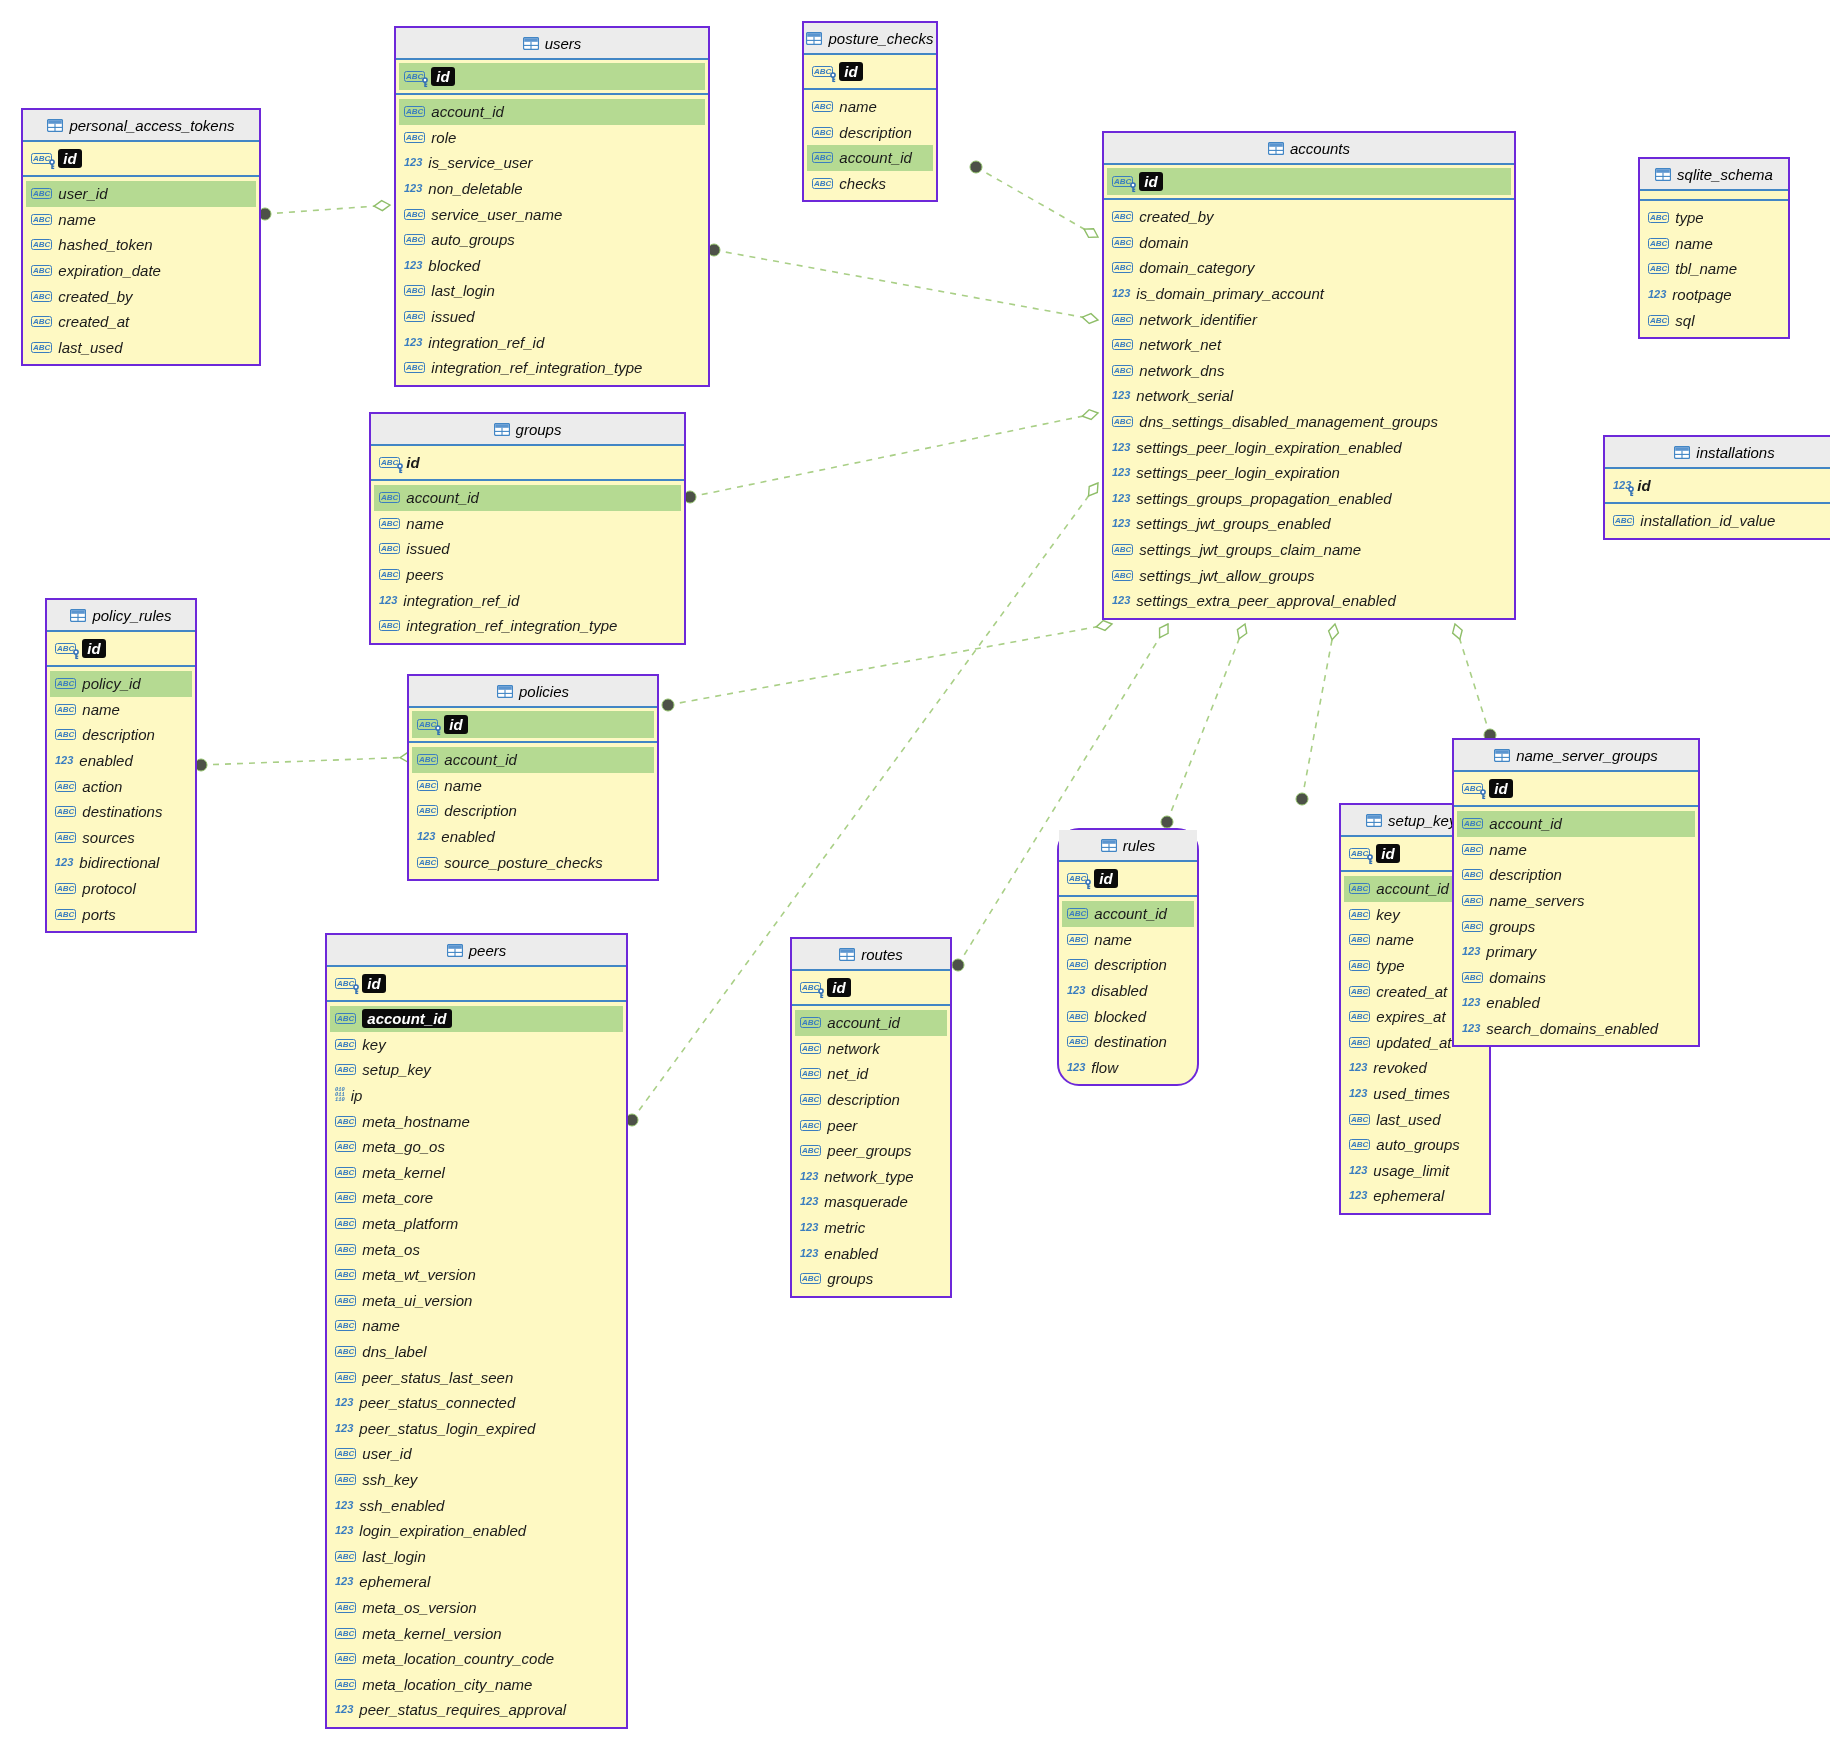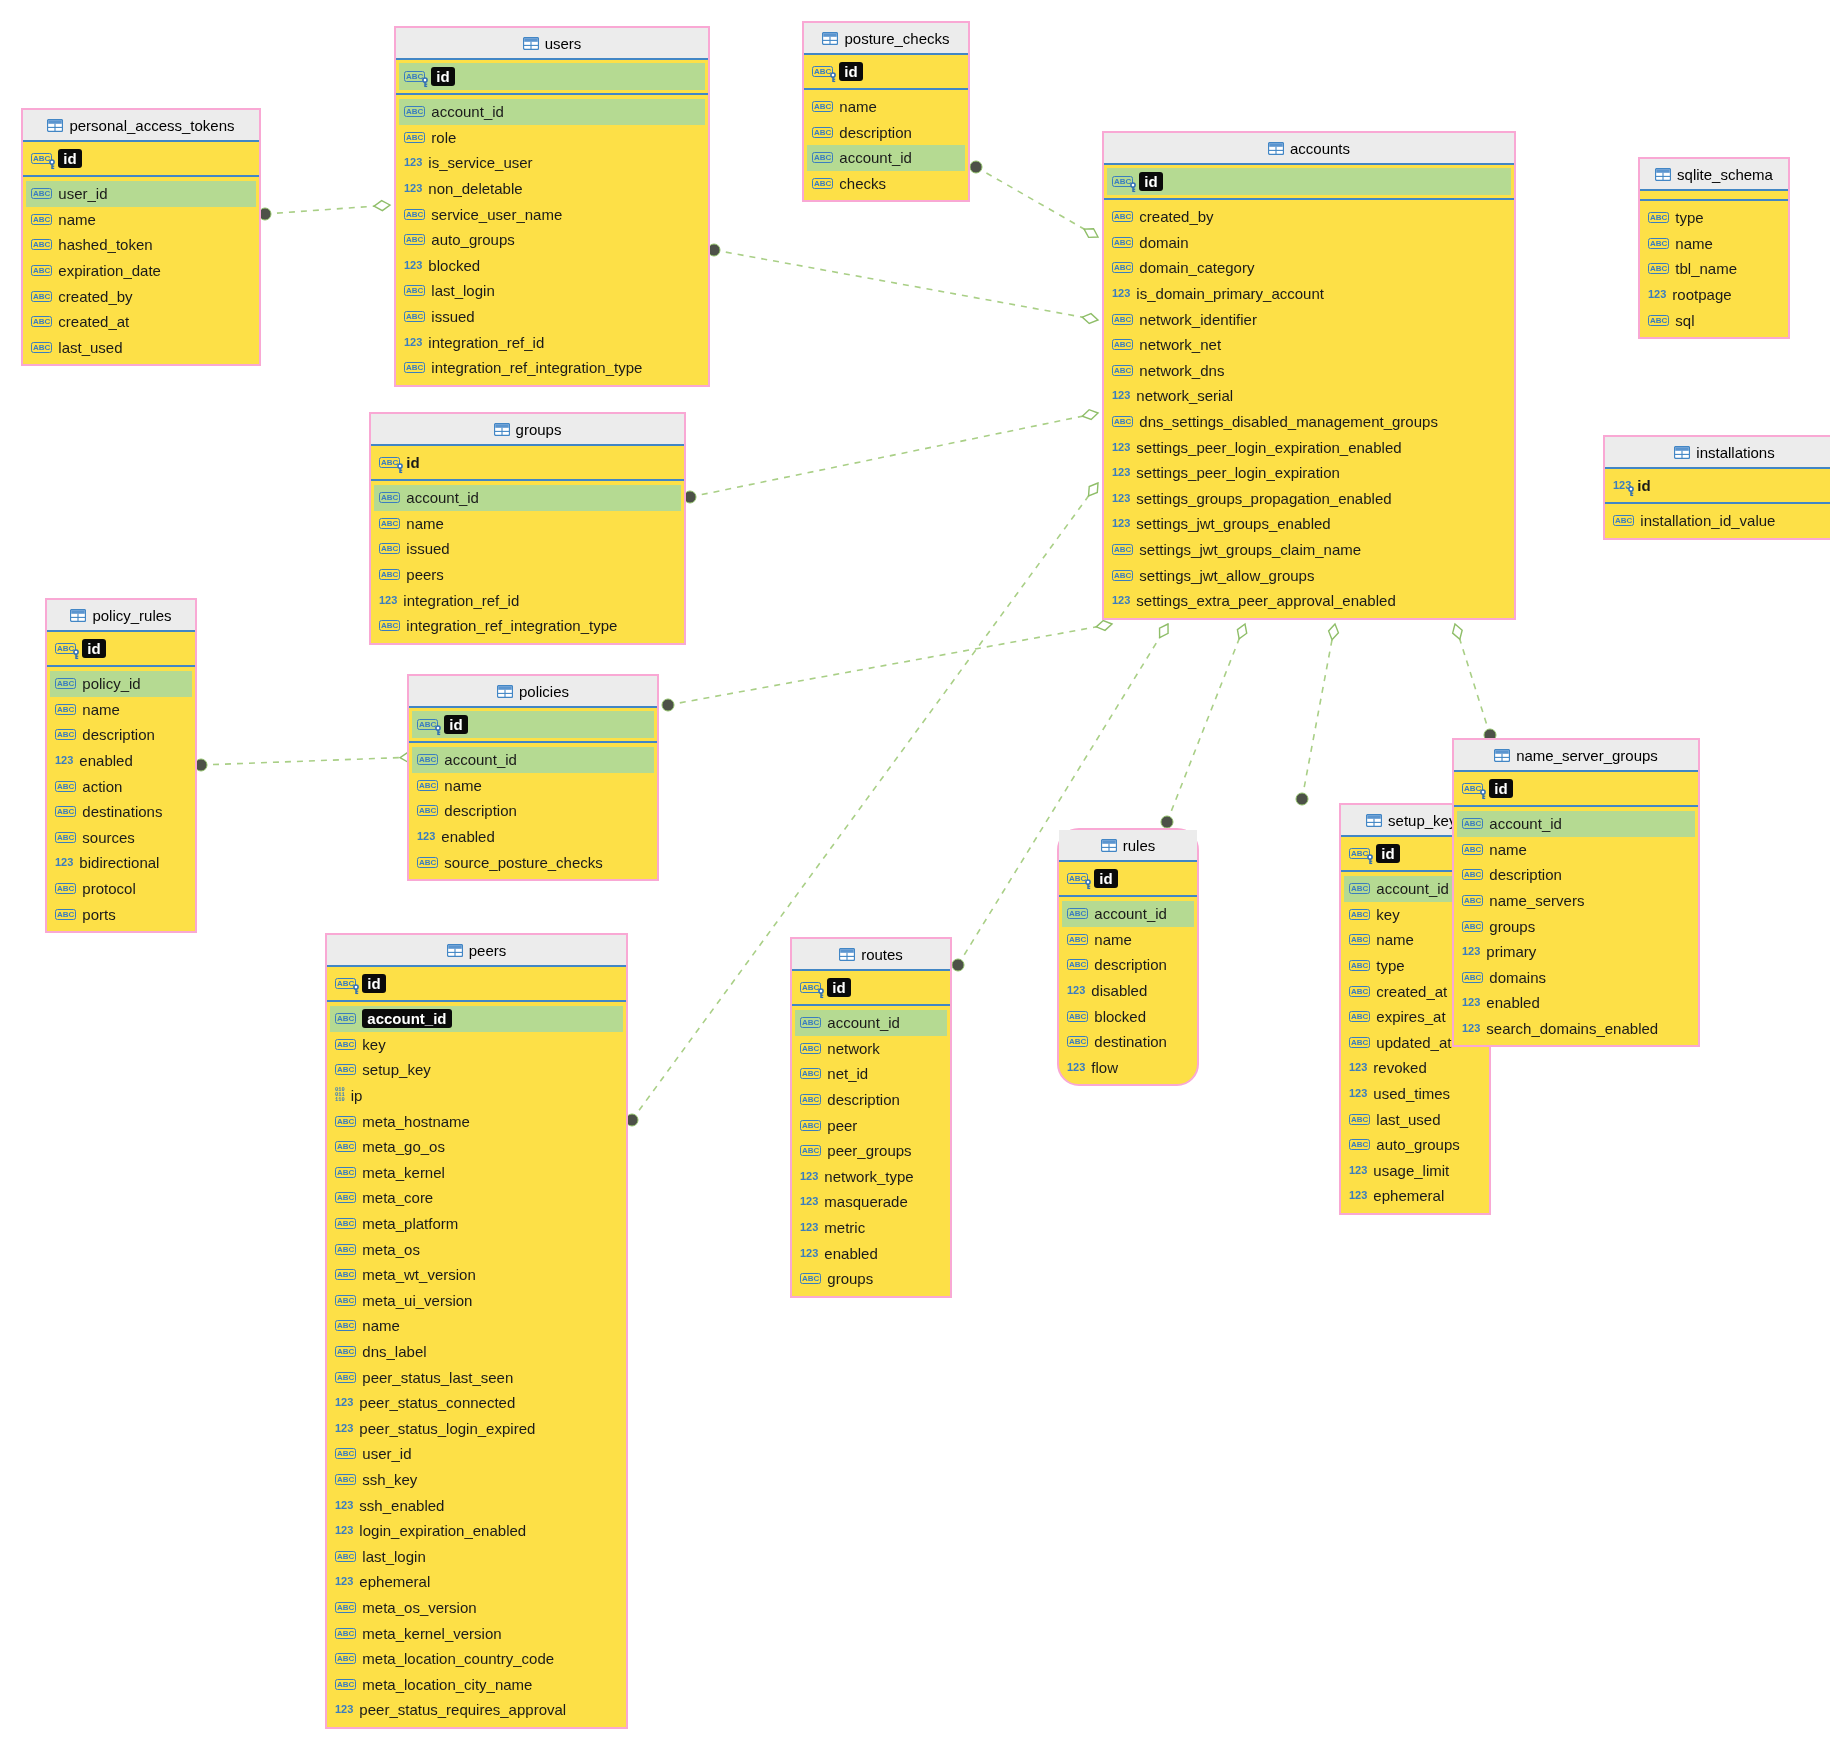--- a/index.html
+++ b/index.html
@@ -3,22 +3,23 @@
 <meta charset="utf-8">
 <style>
   html,body{margin:0;padding:0;background:#fff;}
   .canvas{
     position:relative;width:1830px;height:1743px;background:#ffffff;overflow:hidden;
     font-family:"Liberation Sans",sans-serif;color:#1a1a1a;
   }
   #relationship-layer{position:absolute;left:0;top:0;z-index:0;}
   #entities{position:absolute;left:0;top:0;width:100%;height:100%;z-index:1;pointer-events:none;}
   .entity{
-    position:absolute;background:#fde047;border:2px solid #f9a8d4;box-sizing:border-box;
+    position:absolute;background:#fef9c3;border:2px solid #6d28d9;box-sizing:border-box;
     pointer-events:auto;
+    font-style:italic;
   }
   .entity-header{
     height:30px;background:#ececec;border-bottom:2px solid #4286c5;
     display:flex;align-items:center;justify-content:center;gap:6px;
     font-size:15px;color:#000;white-space:nowrap;
   }
   .pk-section{border-bottom:2px solid #4286c5;padding:3px 0;}
   .pk-section.empty{height:8px;padding:0;}
   .fields{padding:4px 0;}
   .row{
@@ -259,21 +260,21 @@
             <span>integration_ref_id</span>
           </div>
           <div class="row">
             <span class="icon-wrap">
               <span class="abc">ABC</span>
             </span>
             <span>integration_ref_integration_type</span>
           </div>
         </div>
       </div>
-      <div class="entity" style="left: 802px; top: 21px; width: 168px;">
+      <div class="entity" style="left: 802px; top: 21px; width: 136px;">
         <div class="entity-header">
           <svg width="16" height="13" viewBox="0 0 16 13">
             <rect x="0.5" y="0.5" width="15" height="12" rx="1.5" fill="#ffffff" stroke="#4286c5" stroke-width="1.3"></rect>
             <rect x="1.2" y="1.2" width="13.6" height="3.6" fill="#5b95cf"></rect>
             <line x1="8" y1="4.8" x2="8" y2="12" stroke="#4286c5" stroke-width="1.1"></line>
             <line x1="1" y1="8.4" x2="15" y2="8.4" stroke="#4286c5" stroke-width="1.1"></line>
           </svg>
           <span>posture_checks</span>
         </div>
         <div class="pk-section">

